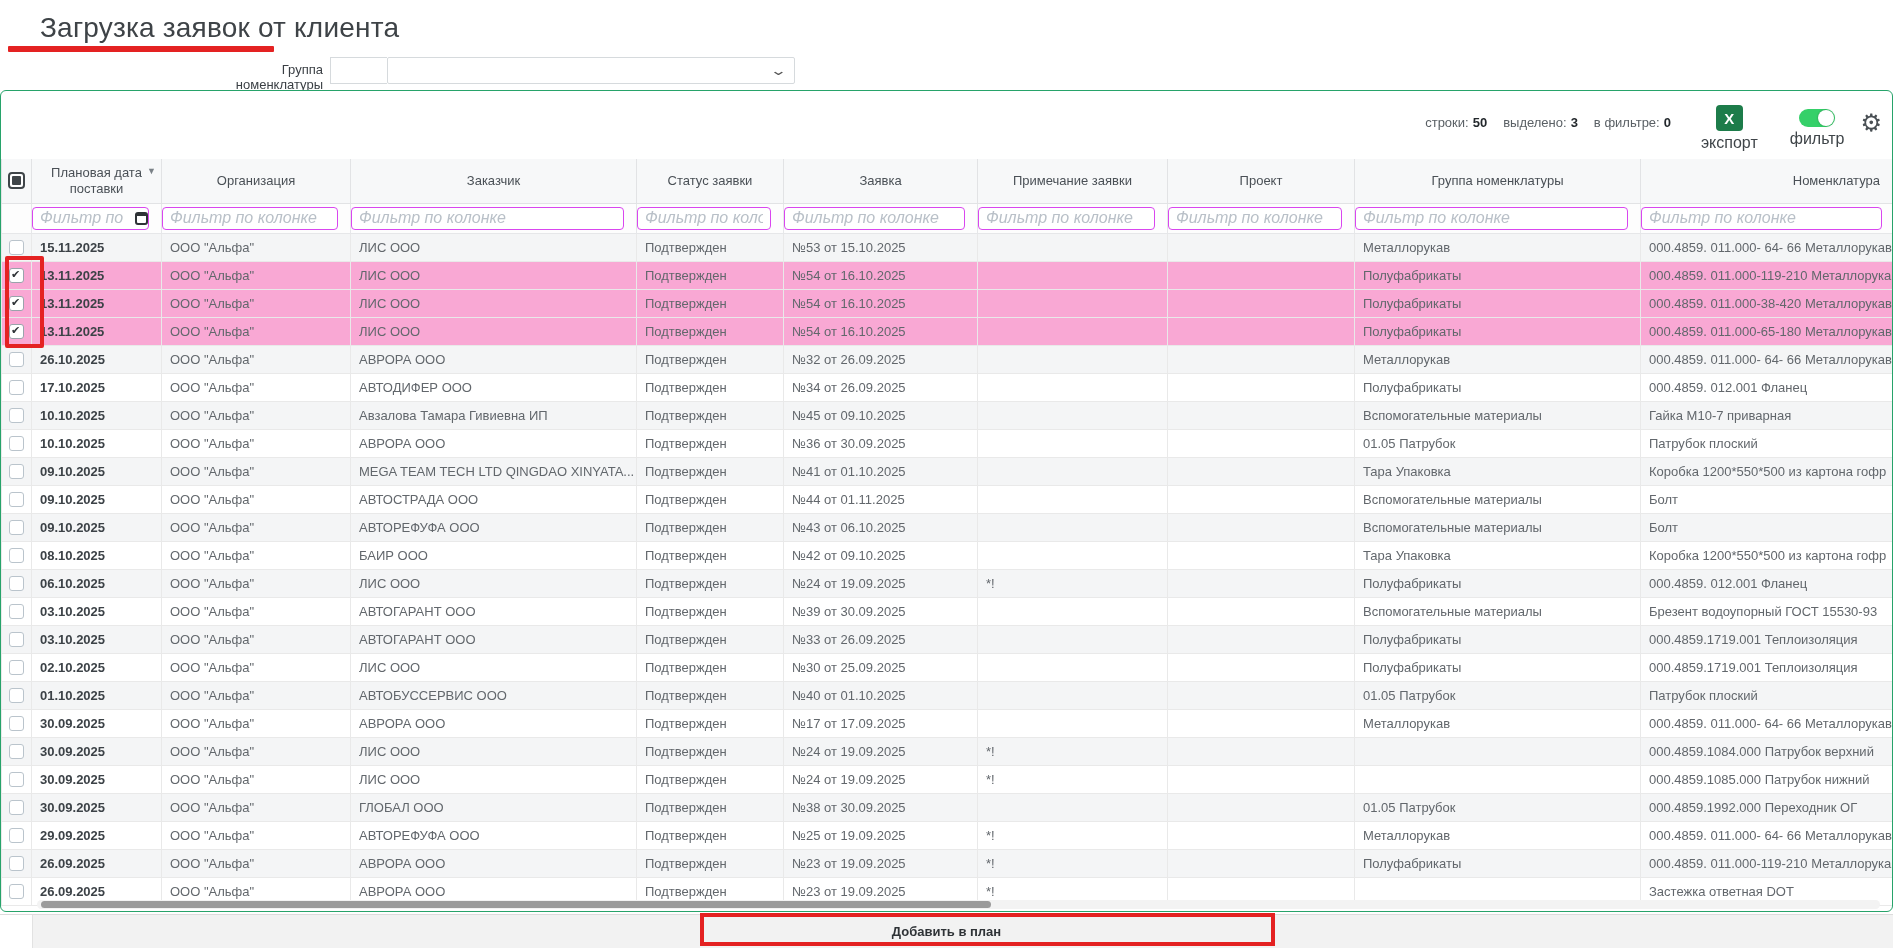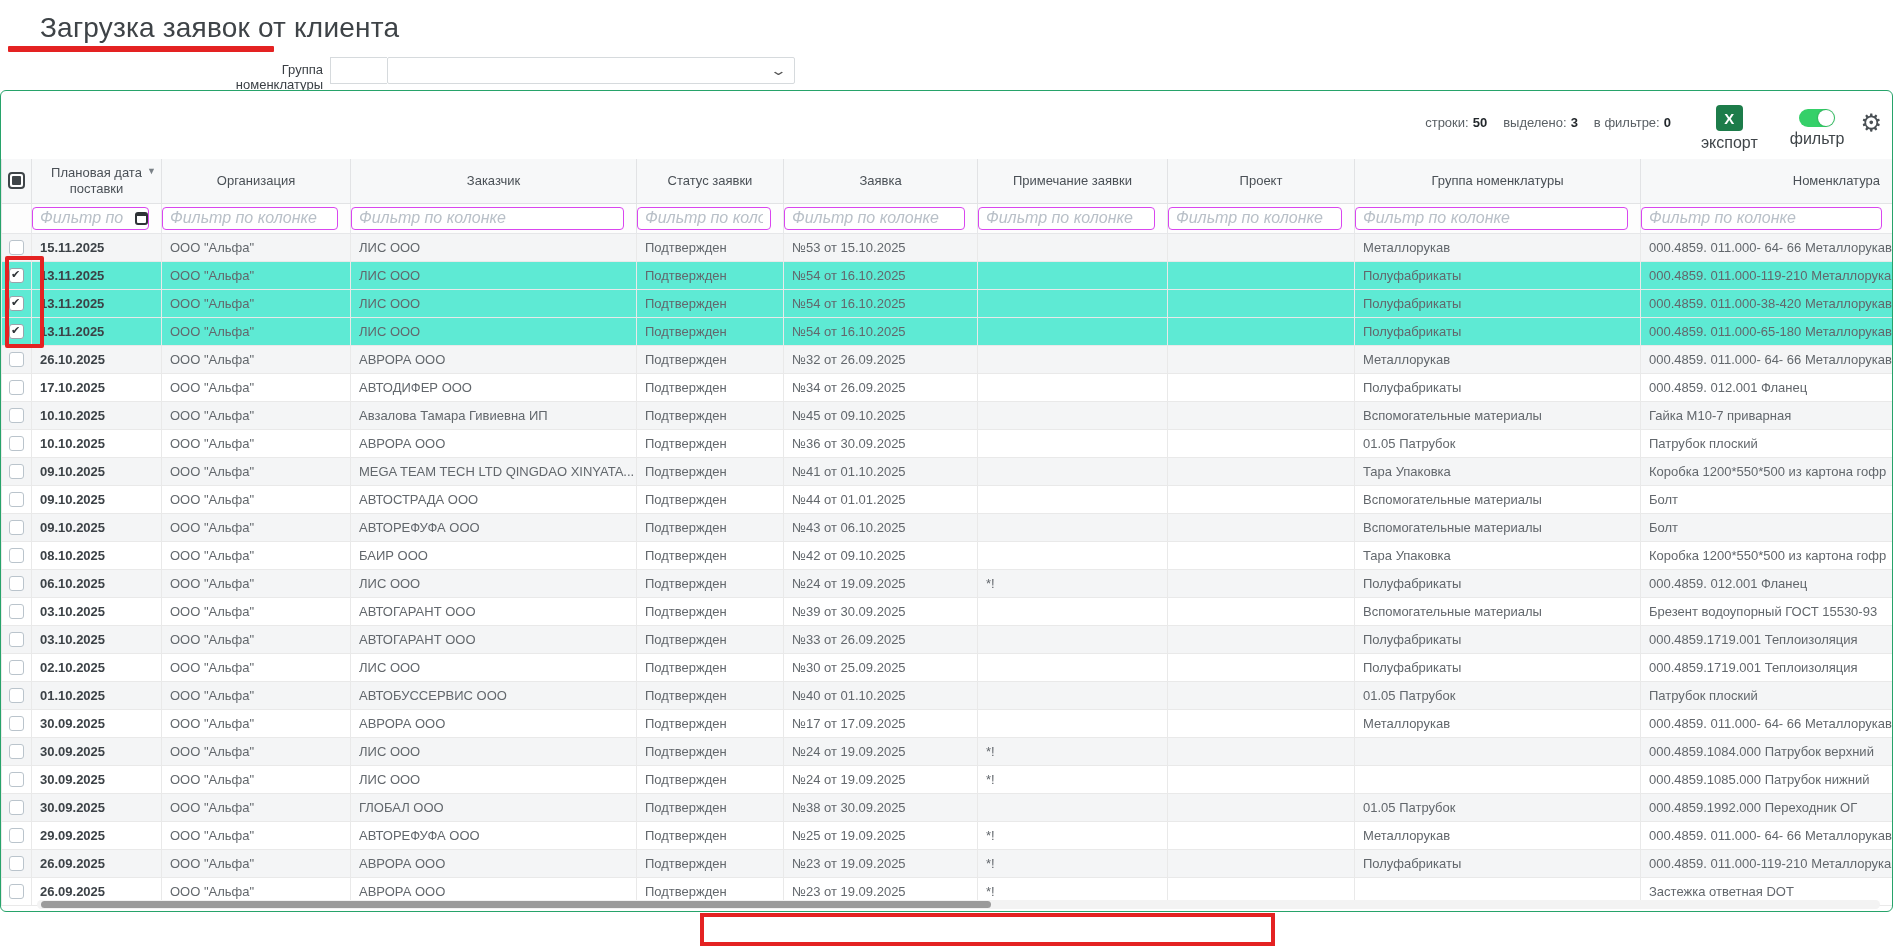--- a/index.html
+++ b/index.html
@@ -42,21 +42,21 @@
   th.th-nom{text-align:right;padding-right:14px;}
   .sort-arrow{position:absolute;right:5px;top:7px;font-size:9px;color:#7a8187;}
   tr.filter-row td{background:#fdfdfd;border:1px solid #e6e7e9;height:30px;padding:0;position:relative;}
   .filter-input{width:calc(100% - 12px);height:23px;margin:0 0;border:1px solid #d946ef;border-radius:4px;font-size:16px;padding:0 7px;color:#555;background:#fff;outline:none;display:block;}
   .filter-input::placeholder{font-style:italic;color:#b9c0c8;}
   td.f-date .filter-input{padding-right:24px;}
   .cal-icon{position:absolute;right:13px;top:8px;width:13px;height:13px;border:2px solid #2f3337;border-top-width:4px;border-radius:3px;}
   tbody td{height:28px;font-size:13px;color:#62676c;border:1px solid #e9e9e9;padding:0 8px;white-space:nowrap;overflow:hidden;}
   tbody tr:nth-child(odd) td{background:#f4f5f6;}
   tbody tr:nth-child(even) td{background:#ffffff;}
-  tbody tr.selected td{background:#5eead4;}
+  tbody tr.selected td{background:#f9a8d4;}
   td.c-date{font-weight:600;color:#3c4247;}
   td.col-cb{padding:0;text-align:center;}
   .cb{display:inline-block;width:15px;height:15px;border:1px solid #bac4cc;border-radius:3px;background:#fff;vertical-align:middle;position:relative;cursor:pointer;}
   .cb.checked{border-color:#9aa3ab;}
   .cb.checked::after{content:"\2714";position:absolute;left:1px;top:-1px;font-size:11px;color:#2f3337;}
   .cb.indet{width:17px;height:17px;border:2px solid #3f4549;border-radius:4px;}
   .cb.indet::after{content:"";position:absolute;left:2px;top:2px;width:9px;height:9px;background:#3f4549;border-radius:1px;}
 
   
   .hscroll{position:absolute;left:36px;right:12px;bottom:2px;height:9px;background:#f3f3f3;border-radius:5px;}
@@ -275,21 +275,21 @@
     <td></td>
     <td>Тара Упаковка</td>
     <td>Коробка 1200*550*500 из картона гофр</td>
   </tr>
           <tr>
     <td class="col-cb"><span class="cb"></span></td>
     <td class="c-date">09.10.2025</td>
     <td>ООО "Альфа"</td>
     <td>АВТОСТРАДА ООО</td>
     <td>Подтвержден</td>
-    <td>№44 от 01.01.2025</td>
+    <td>№44 от 01.11.2025</td>
     <td></td>
     <td></td>
     <td>Вспомогательные материалы</td>
     <td>Болт</td>
   </tr>
           <tr>
     <td class="col-cb"><span class="cb"></span></td>
     <td class="c-date">09.10.2025</td>
     <td>ООО "Альфа"</td>
     <td>АВТОРЕФУФА ООО</td>
@@ -459,16 +459,20 @@
         </tbody>
     </table>
 
     <div class="hscroll">
       <div class="thumb"></div>
     </div>
   </div>
 
   <div class="ann-cb-rect"></div>
 
+  <div class="footer">
+    <div class="footer-left-box"></div>
+    <button class="footer-btn">Добавить в план</button>
+  </div>
 
   <div class="ann-btn-rect"></div>
 
 </div>
 
 </body></html>

